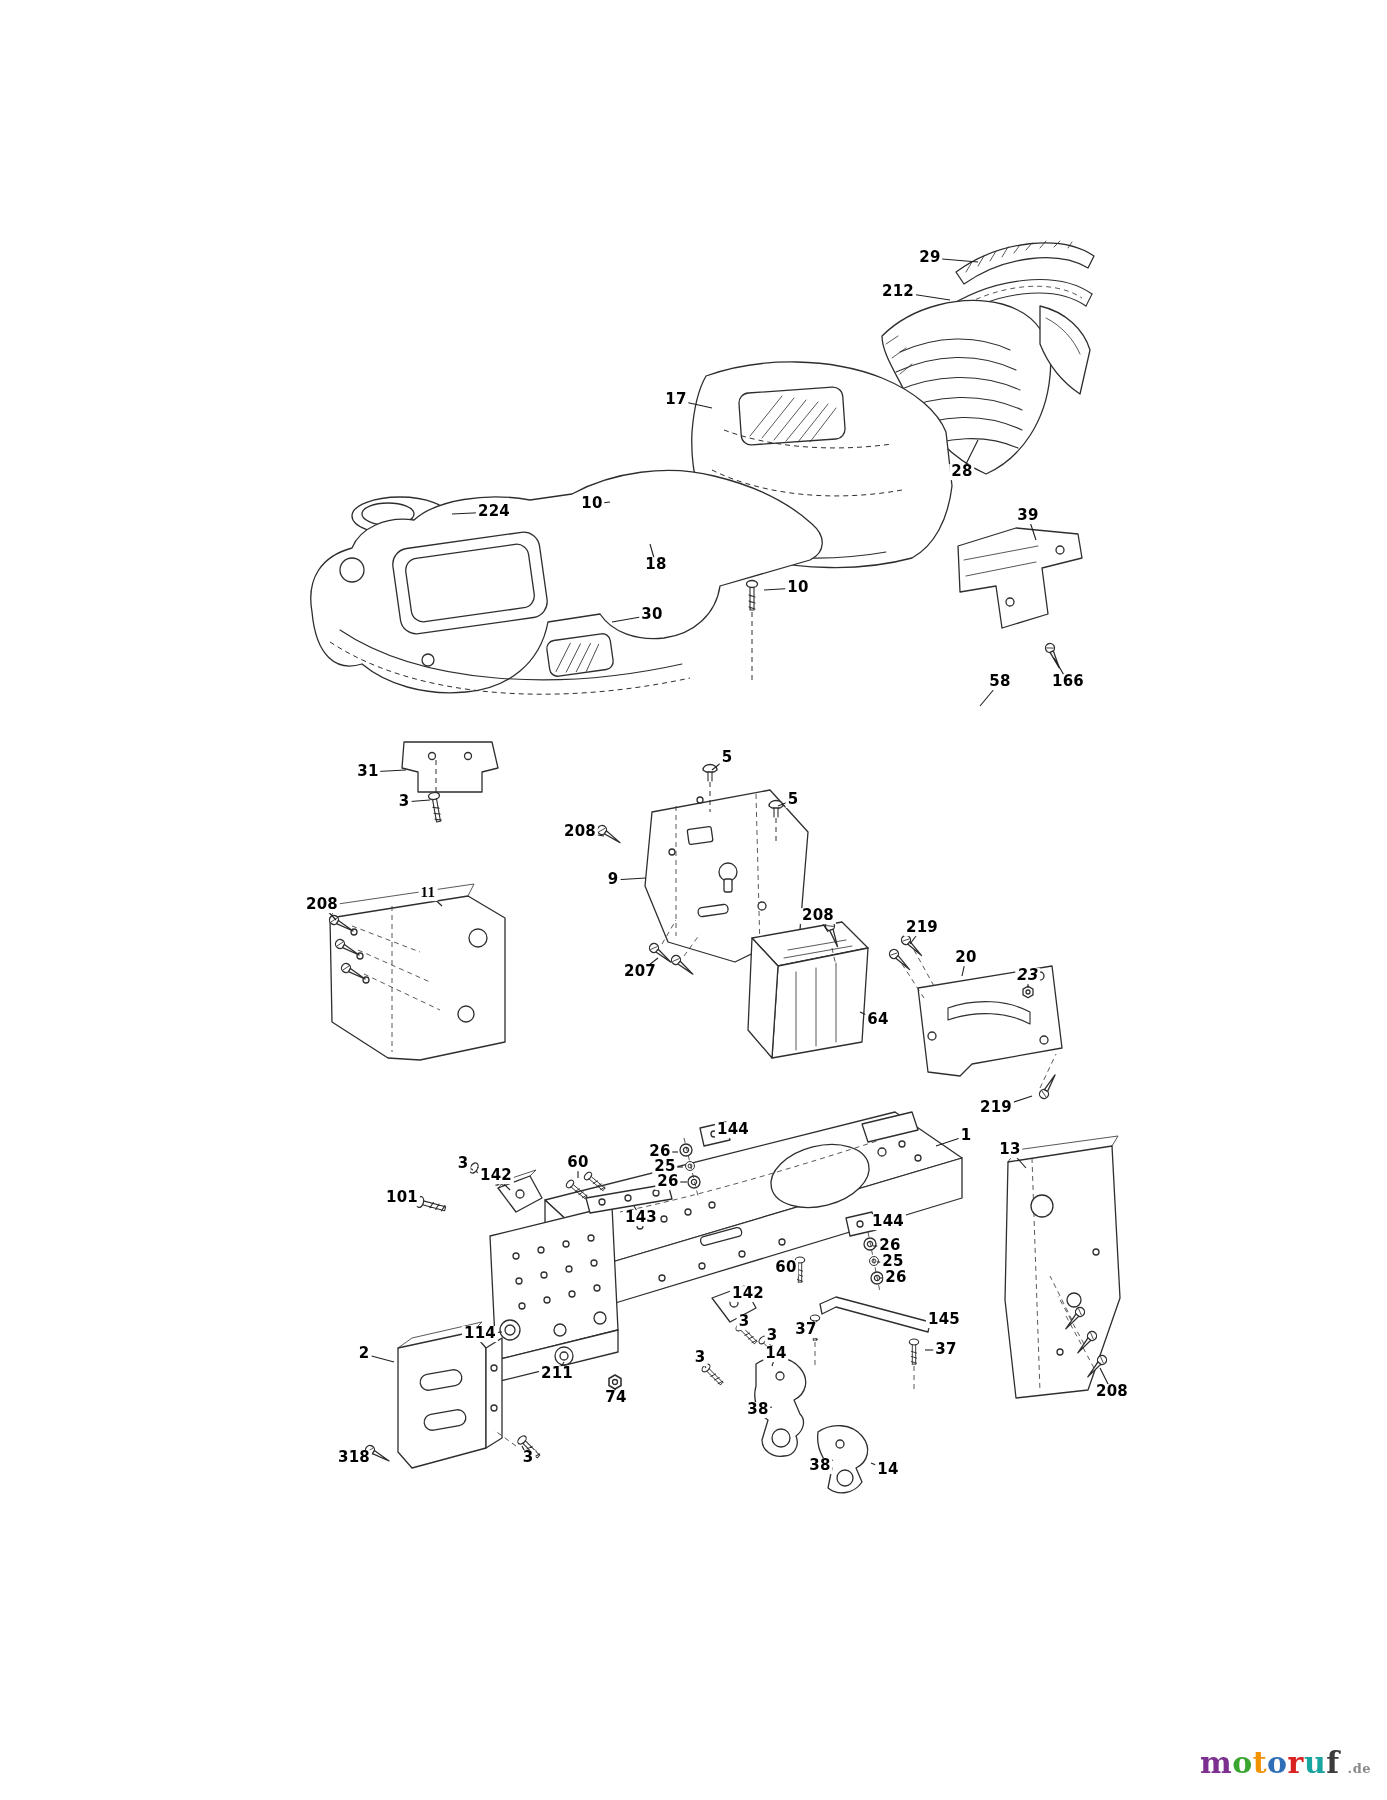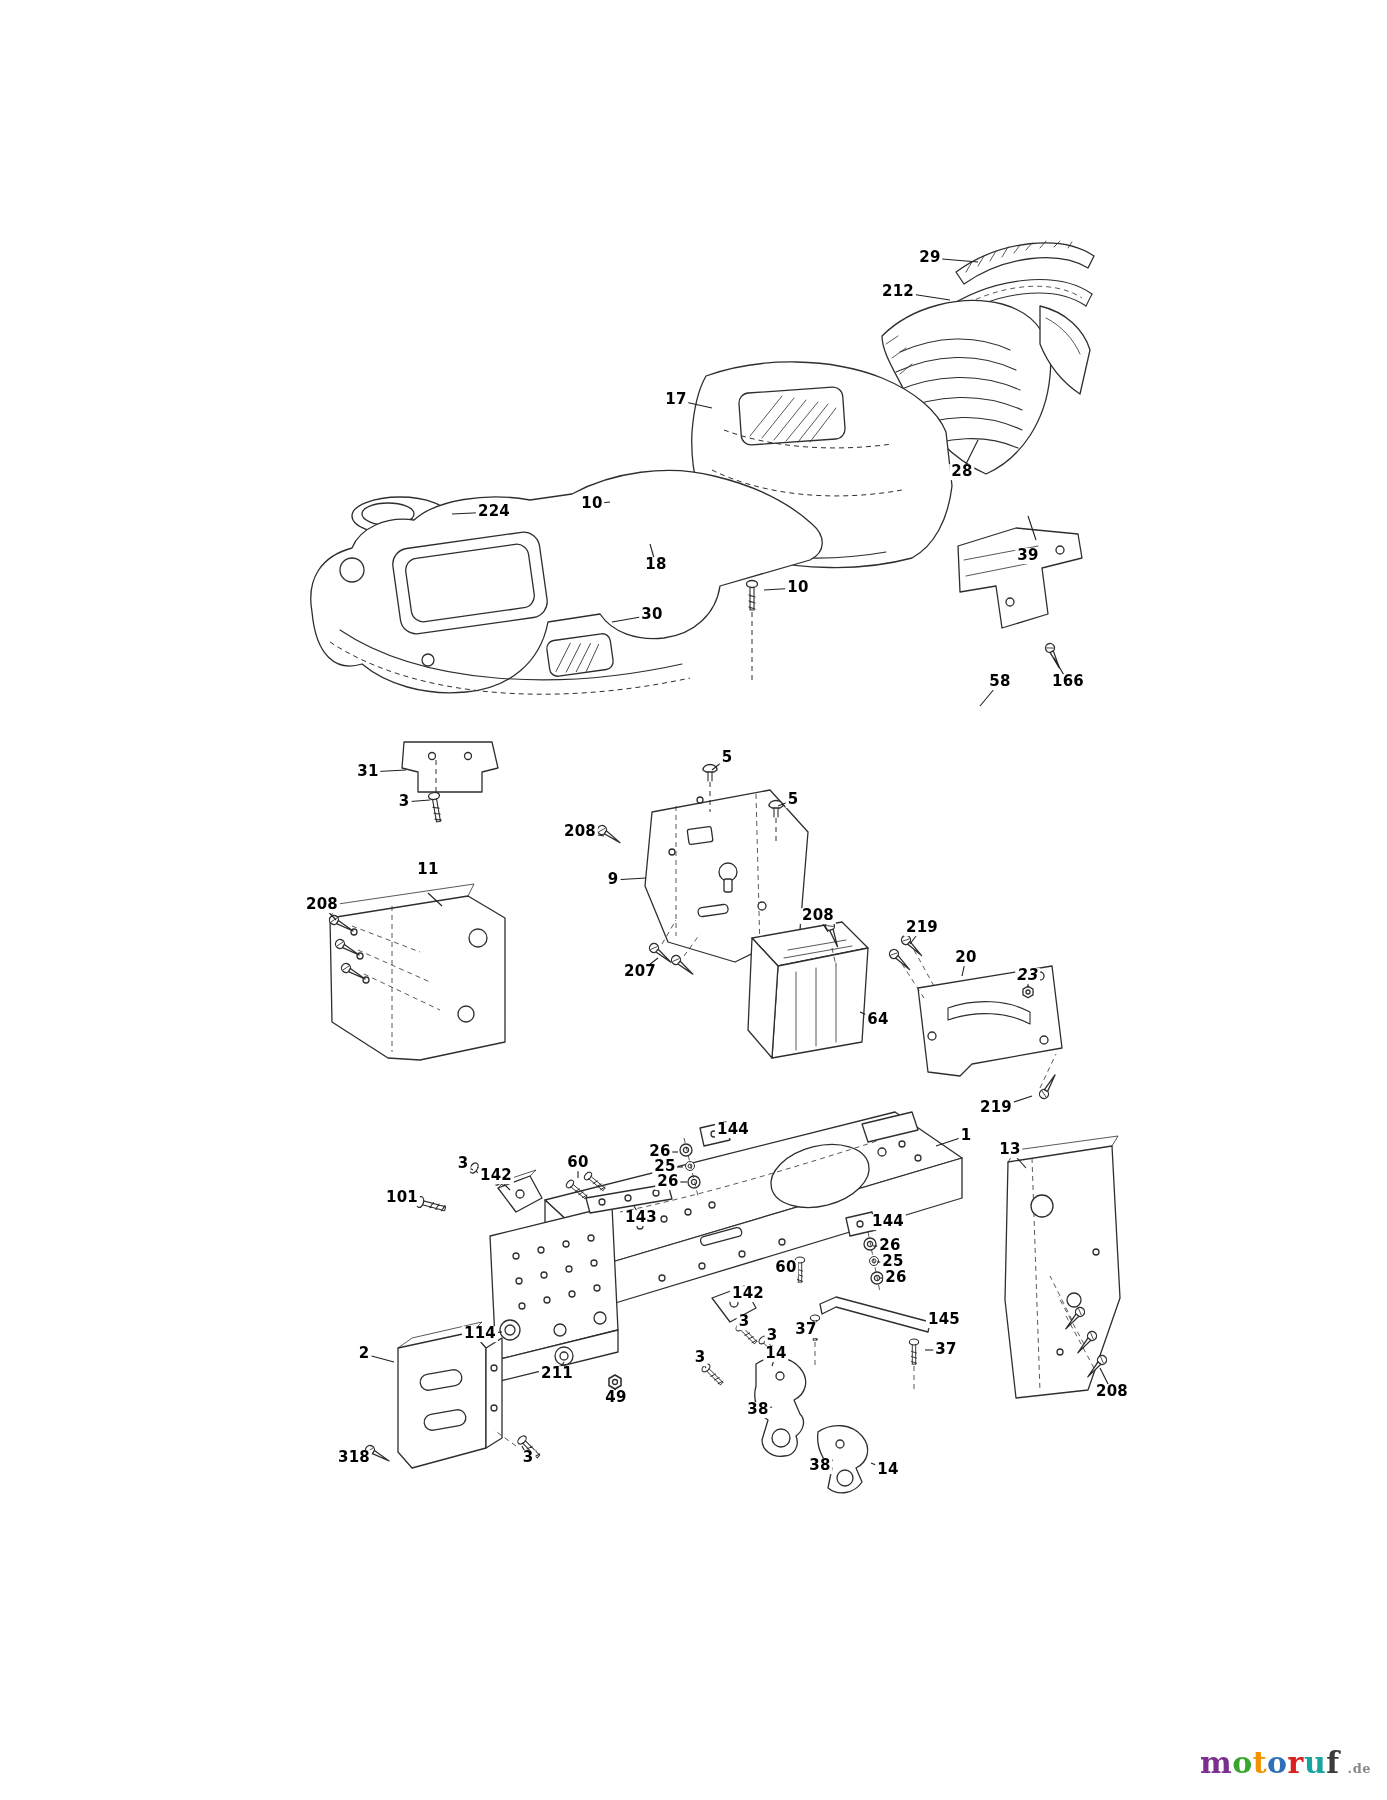--- a/index.html
+++ b/index.html
@@ -453,32 +453,32 @@
 
 <div id="label-layer">
       <div class="lbl" style="left: 930px; top: 258px;">29</div>
       <div class="lbl" style="left: 898px; top: 292px;">212</div>
       <div class="lbl" style="left: 676px; top: 400px;">17</div>
       <div class="lbl" style="left: 962px; top: 472px;">28</div>
       <div class="lbl" style="left: 494px; top: 512px;">224</div>
       <div class="lbl" style="left: 592px; top: 504px;">10</div>
       <div class="lbl" style="left: 656px; top: 565px;">18</div>
       <div class="lbl" style="left: 798px; top: 588px;">10</div>
-      <div class="lbl" style="left: 1028px; top: 516px; margin-top: 40px;">39</div>
+      <div class="lbl" style="left: 1028px; top: 516px;">39</div>
       <div class="lbl" style="left: 652px; top: 615px;">30</div>
       <div class="lbl" style="left: 1068px; top: 682px;">166</div>
       <div class="lbl" style="left: 1000px; top: 682px;">58</div>
       <div class="lbl" style="left: 368px; top: 772px;">31</div>
       <div class="lbl" style="left: 404px; top: 802px;">3</div>
       <div class="lbl" style="left: 727px; top: 758px;">5</div>
       <div class="lbl" style="left: 793px; top: 800px;">5</div>
       <div class="lbl" style="left: 580px; top: 832px;">208</div>
       <div class="lbl" style="left: 613px; top: 880px;">9</div>
       <div class="lbl" style="left: 322px; top: 905px;">208</div>
-      <div class="lbl" style="left: 428px; top: 870px;">11</div>
+      <div class="lbl" style="left: 428px; top: 893px; font-family: Liberation Serif, serif;">11</div>
       <div class="lbl" style="left: 640px; top: 972px;">207</div>
       <div class="lbl" style="left: 818px; top: 916px;">208</div>
       <div class="lbl" style="left: 922px; top: 928px;">219</div>
       <div class="lbl" style="left: 966px; top: 958px;">20</div>
       <div class="lbl" style="left: 1028px; top: 976px; font-style: italic;">23</div>
       <div class="lbl" style="left: 878px; top: 1020px;">64</div>
       <div class="lbl" style="left: 996px; top: 1108px;">219</div>
       <div class="lbl" style="left: 733px; top: 1130px;">144</div>
       <div class="lbl" style="left: 660px; top: 1152px;">26</div>
       <div class="lbl" style="left: 665px; top: 1167px;">25</div>
@@ -498,21 +498,21 @@
       <div class="lbl" style="left: 786px; top: 1268px;">60</div>
       <div class="lbl" style="left: 748px; top: 1294px;">142</div>
       <div class="lbl" style="left: 480px; top: 1334px;">114</div>
       <div class="lbl" style="left: 744px; top: 1322px;">3</div>
       <div class="lbl" style="left: 772px; top: 1336px;">3</div>
       <div class="lbl" style="left: 806px; top: 1330px;">37</div>
       <div class="lbl" style="left: 944px; top: 1320px;">145</div>
       <div class="lbl" style="left: 946px; top: 1350px;">37</div>
       <div class="lbl" style="left: 364px; top: 1354px;">2</div>
       <div class="lbl" style="left: 557px; top: 1374px;">211</div>
-      <div class="lbl" style="left: 616px; top: 1398px;">49</div>
+      <div class="lbl" style="left: 616px; top: 1398px;">74</div>
       <div class="lbl" style="left: 700px; top: 1358px;">3</div>
       <div class="lbl" style="left: 776px; top: 1354px;">14</div>
       <div class="lbl" style="left: 758px; top: 1410px;">38</div>
       <div class="lbl" style="left: 820px; top: 1466px;">38</div>
       <div class="lbl" style="left: 888px; top: 1470px;">14</div>
       <div class="lbl" style="left: 528px; top: 1458px;">3</div>
       <div class="lbl" style="left: 354px; top: 1458px;">318</div>
       <div class="lbl" style="left: 1112px; top: 1392px;">208</div>
     </div>
 

